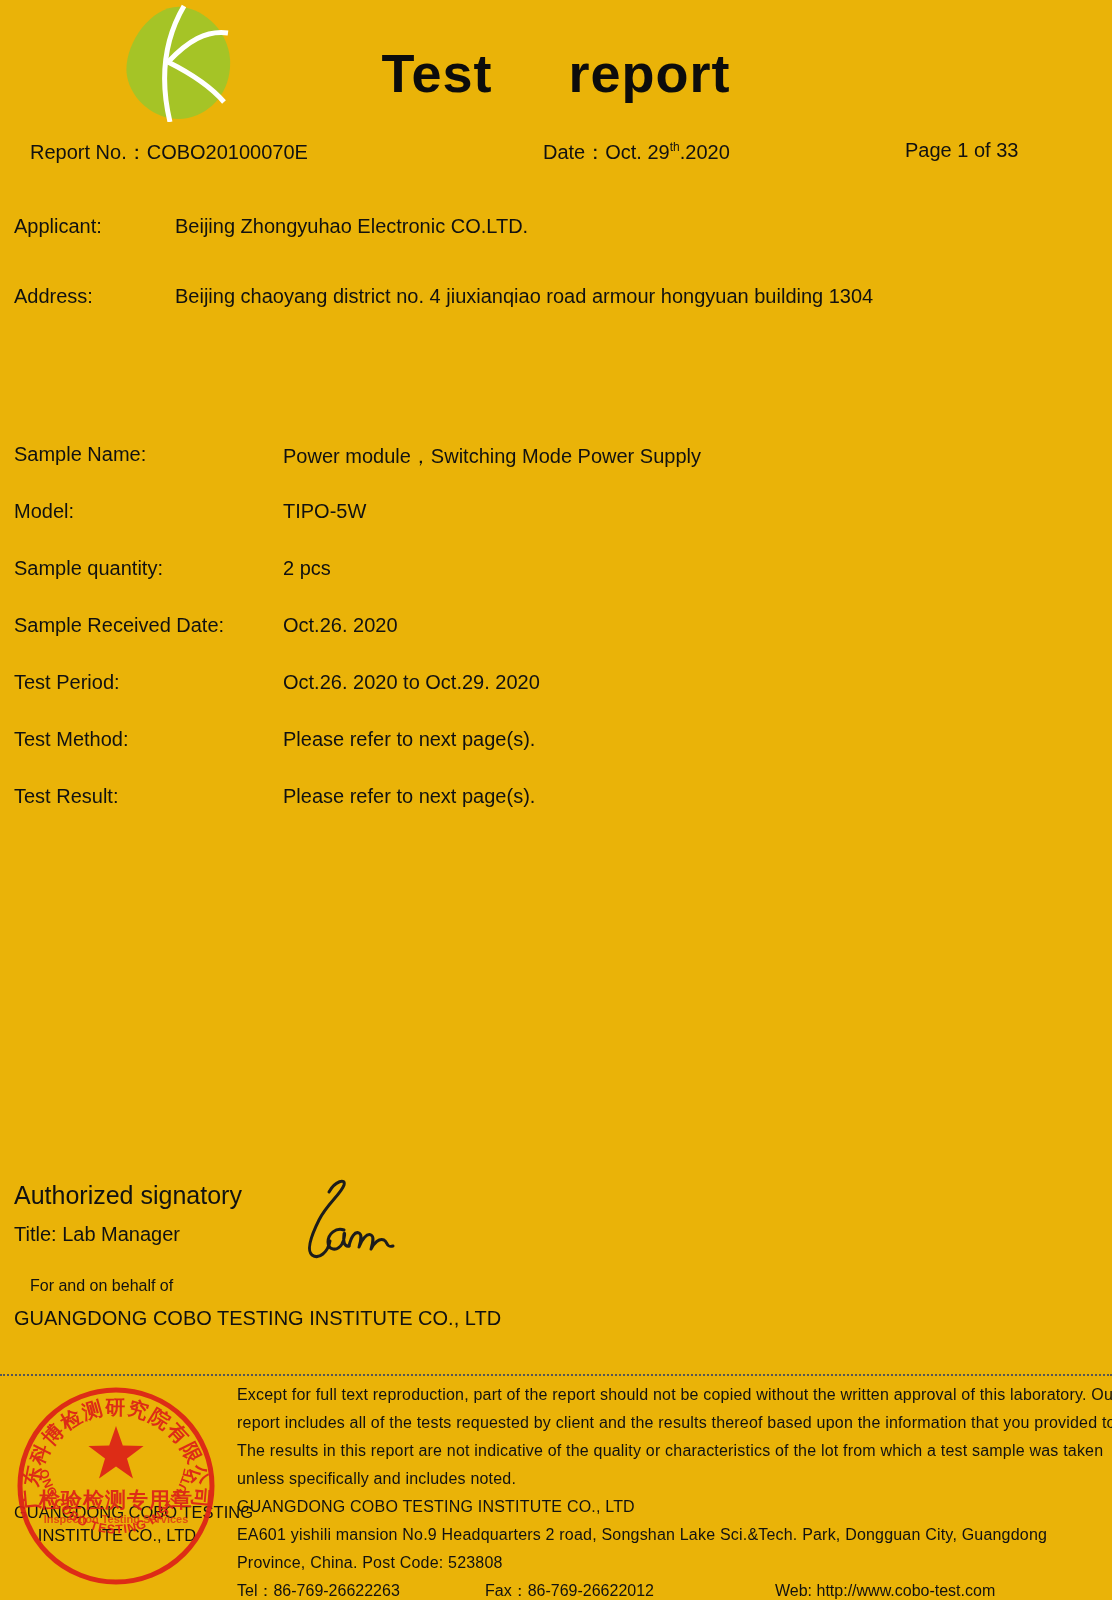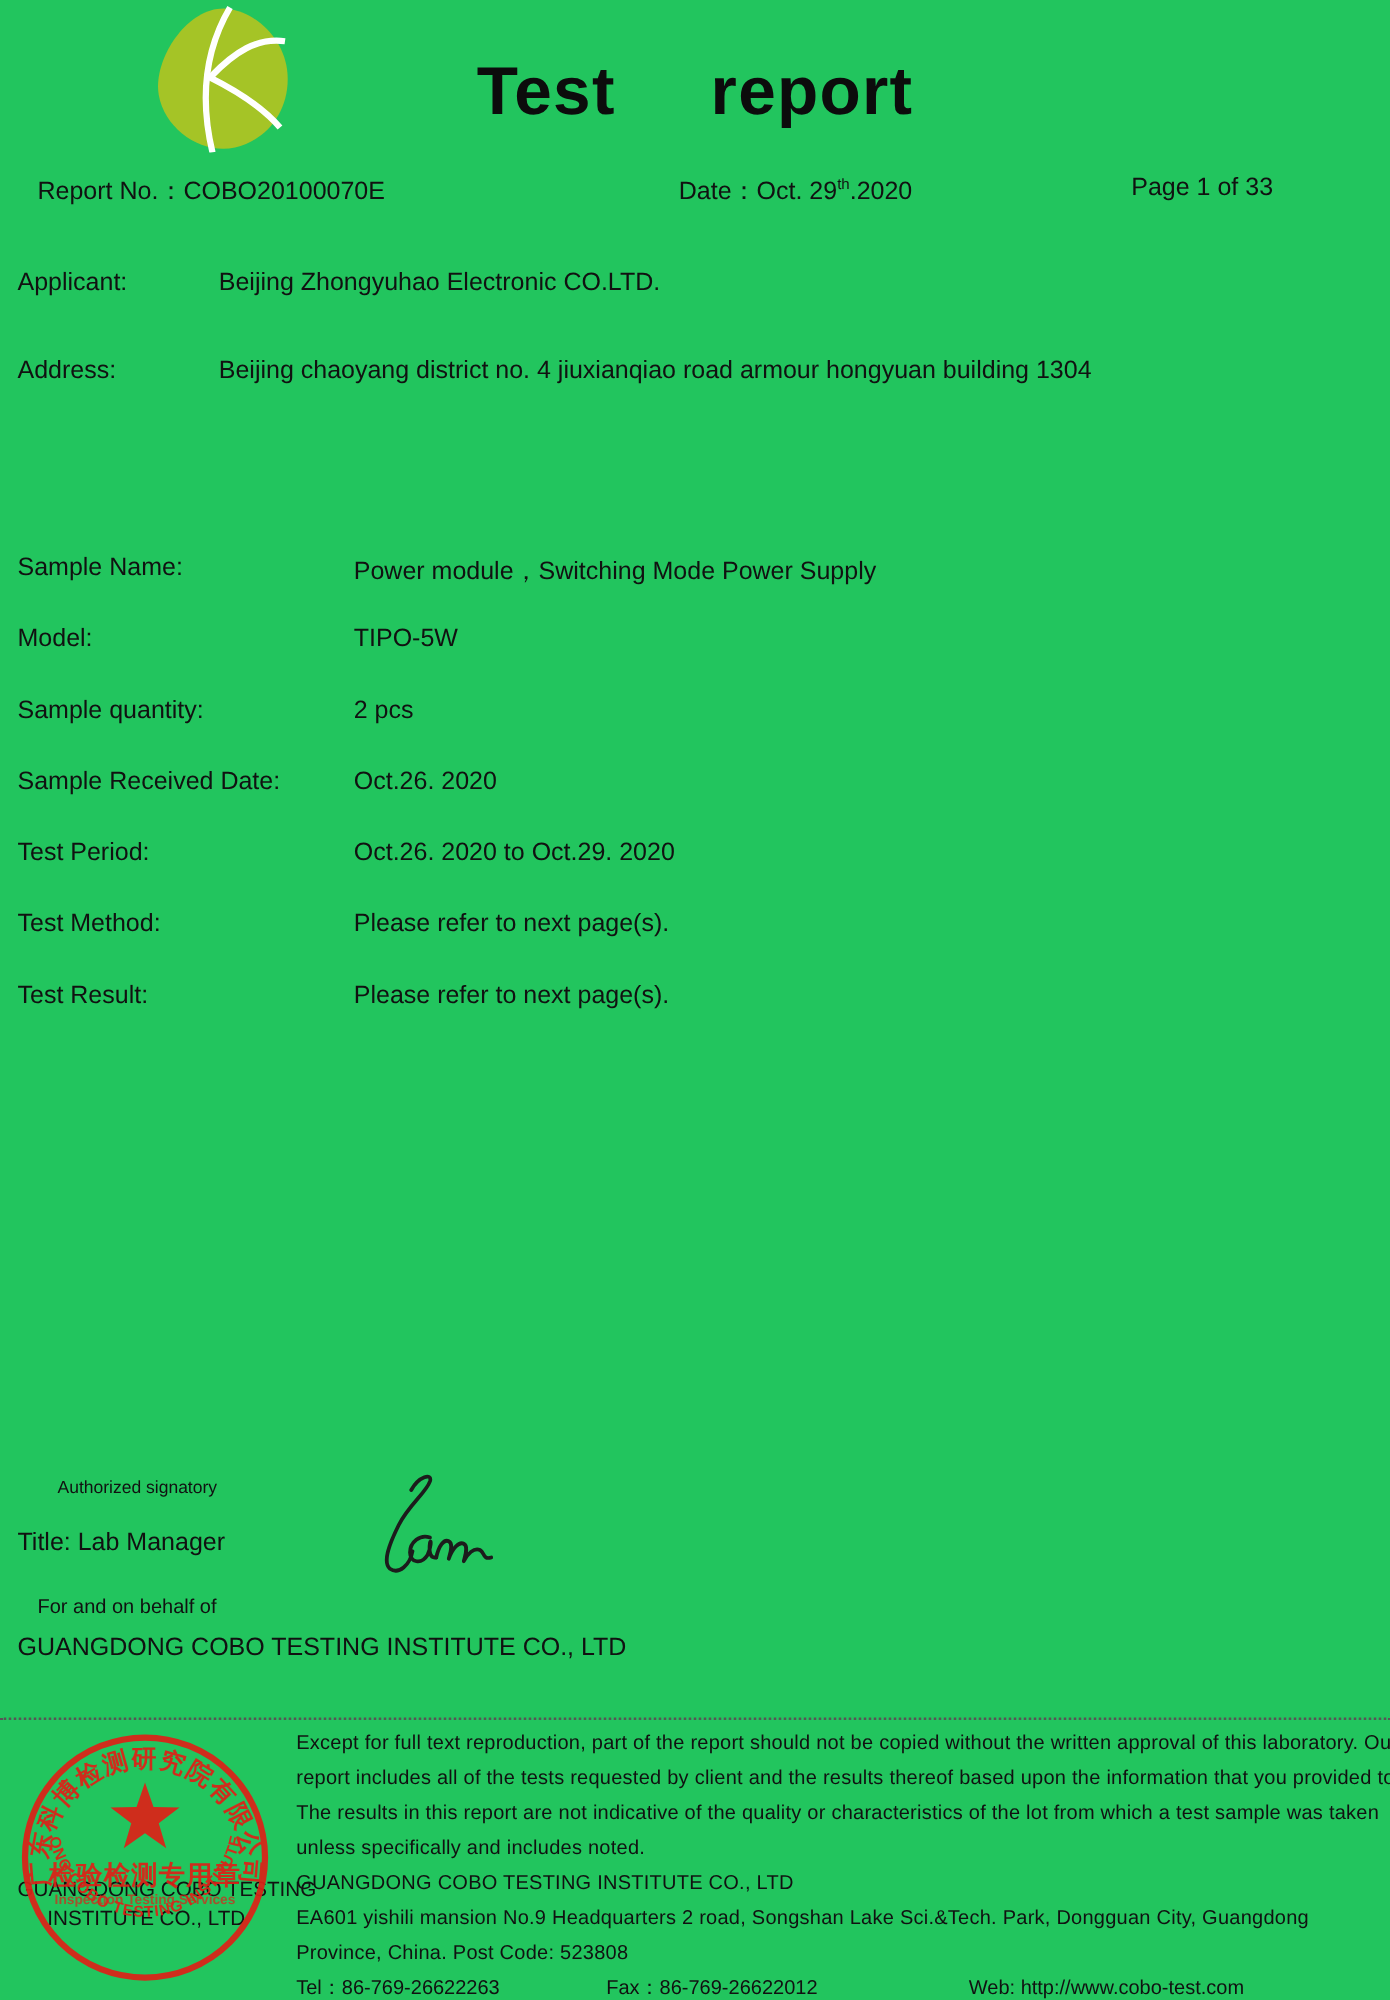--- a/index.html
+++ b/index.html
@@ -5,21 +5,21 @@
   * { margin: 0; padding: 0; box-sizing: border-box; }
   html, body { background: #ffffff; }
   body {
     font-family: "Liberation Sans", sans-serif;
     color: #111;
     width: 1112px;
     height: 1600px;
     position: relative;
     overflow: hidden;
   }
-  .page { position: absolute; inset: 0; background: #22c55e; }
+  .page { position: absolute; inset: 0; background: #eab308; }
 
   .logo { position: absolute; left: 122px; top: 4px; width: 112px; height: 118px; }
 
   .title {
     position: absolute; left: 0; top: 42px; width: 1112px;
     text-align: center; font-size: 54px; font-weight: 700;
     letter-spacing: 1px; word-spacing: 22px; white-space: pre; color: #0c0c0c;
   }
 
   .hdr-row { position: absolute; left: 16px; top: 139px; width: 1112px; height: 26px; font-size: 20px; }
@@ -28,21 +28,21 @@
   .hdr-date sup { font-size: 12px; vertical-align: super; line-height: 0; }
   .hdr-page { position: absolute; left: 889px; top: 0; }
 
   .row { position: absolute; left: 0; width: 1112px; font-size: 20px; }
   .row .lbl { position: absolute; left: 14px; top: 0; text-align: center; }
   .row .val-wide { position: absolute; left: 175px; top: 0; }
   .row .val-field { position: absolute; left: 283px; top: 0; }
 
   .intro { position: absolute; left: 14px; top: 380px; font-size: 20px; }
 
-  .sig-auth { position: absolute; left: 14px; top: 1181px; font-size: 14px; margin-left: 32px; }
+  .sig-auth { position: absolute; left: 14px; top: 1181px; font-size: 25px; }
   .sig-title { position: absolute; left: 14px; top: 1211px; font-size: 20px; margin-top: 12px; }
   .sig-svg { position: absolute; left: 283px; top: 1176px; width: 120px; height: 86px; }
   .sig-behalf { position: absolute; left: 30px; top: 1277px; font-size: 16px; }
   .sig-company { position: absolute; left: 14px; top: 1307px; font-size: 20px; }
 
   .foot-rule { position: absolute; left: 0; top: 1374px; width: 1112px; border-top: 2px dotted #565656; }
 
   .stamp-underprint1 { position: absolute; left: 14px; top: 1503px; width: 206px; text-align: center;
                        font-size: 16.5px; color: #111; z-index: 1; white-space: nowrap; }
   .stamp-underprint2 { position: absolute; left: 14px; top: 1526px; width: 206px; text-align: center;

